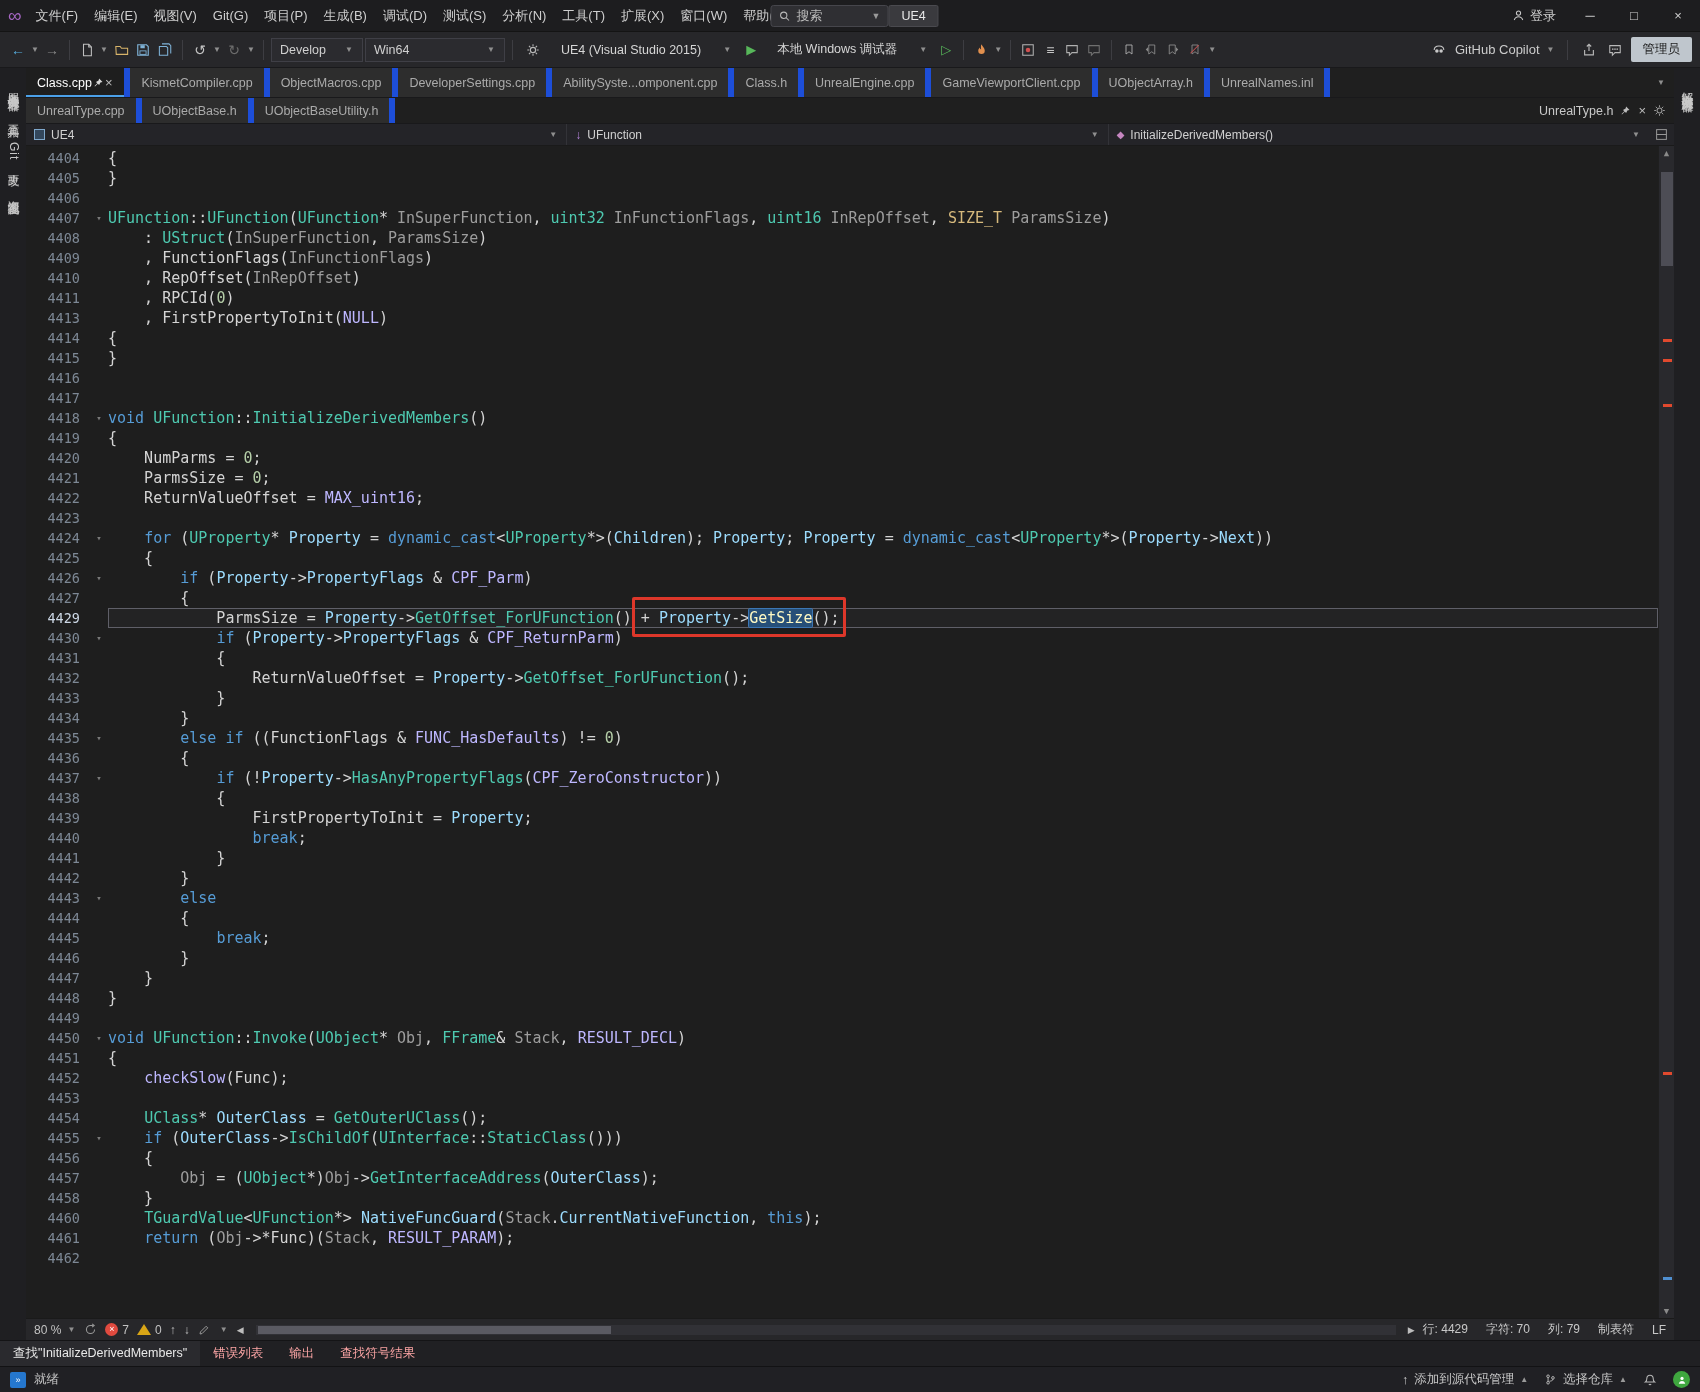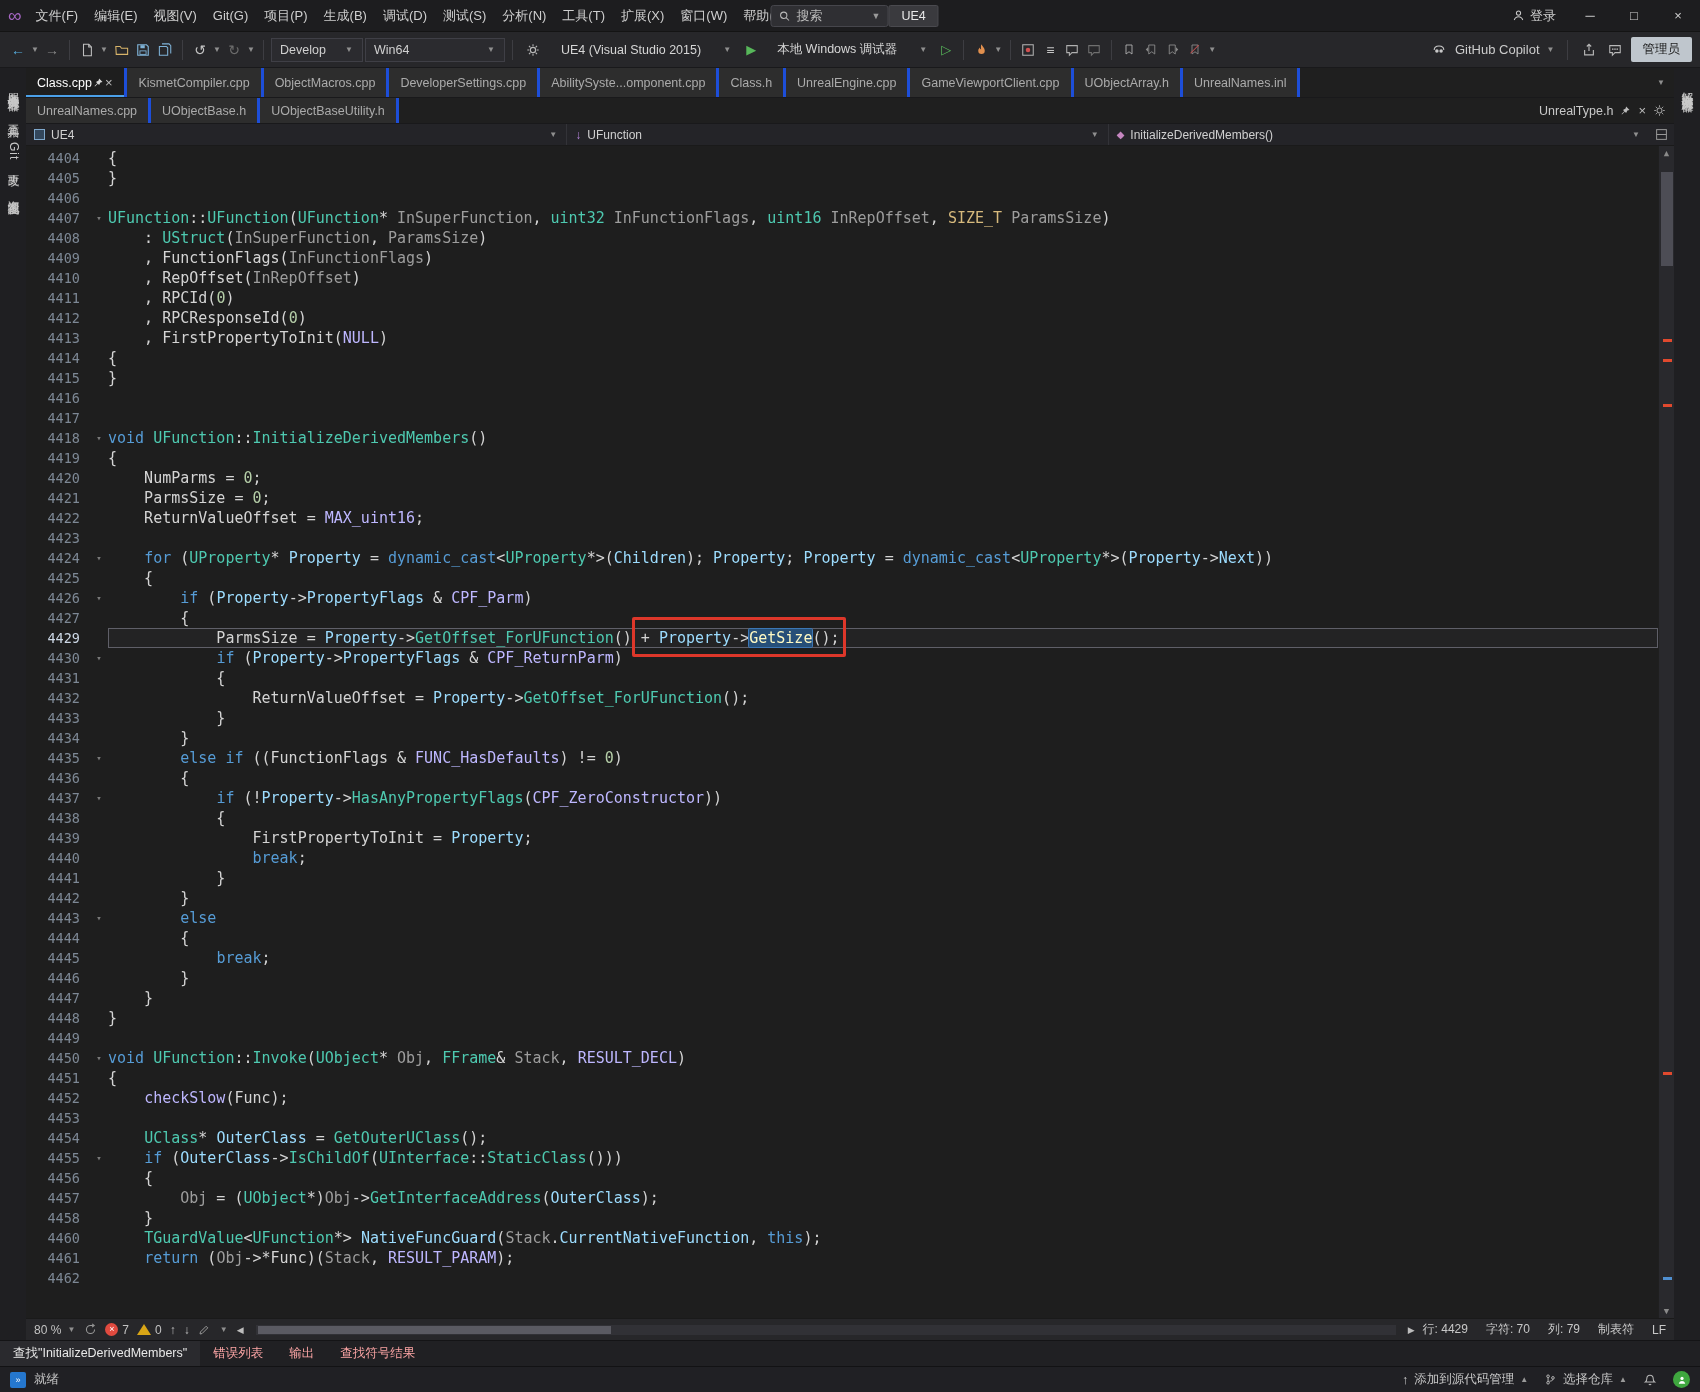--- a/index.html
+++ b/index.html
@@ -36,21 +36,21 @@
   
   .main-row{flex:1;display:flex;min-height:0;}
   .strip{width:26px;background:#1f1f22;display:flex;flex-direction:column;align-items:center;flex:0 0 26px;}
   .vtab{writing-mode:vertical-rl;text-orientation:mixed;font-size:12px;color:#c9c9c9;padding:9px 0;margin-top:6px;letter-spacing:1px;white-space:nowrap;}
   .center-col{flex:1;display:flex;flex-direction:column;min-width:0;}
 
   
   .tabrow{display:flex;align-items:stretch;background:#1f1f1f;}
   .tabrow1{height:30px;flex:0 0 30px;border-bottom:1px solid #19191b;}
   .tabrow2{height:26px;flex:0 0 26px;border-bottom:1px solid #19191b;}
-  .tab{display:flex;align-items:center;padding:0 11px;background:#2d2d2d;border-right:3px solid #1d4ed8;color:#ababab;font-size:12.5px;white-space:nowrap;}
+  .tab{display:flex;align-items:center;padding:0 11px;background:#2d2d2d;border-right:6px solid #1d4ed8;color:#ababab;font-size:12.5px;white-space:nowrap;}
   .tab.active{background:#1e1e1e;color:#ffffff;box-shadow:inset 0 -2px 0 #4ba0e8;}
   .tab-close{color:#bdbdbd;font-size:13px;padding:0 1px;}
   .tabrow-right{margin-left:auto;display:flex;align-items:center;gap:6px;padding:0 8px;}
   .pin-ico,.gear-ico{display:inline-flex;align-items:center;}
 
   
   .breadcrumb{height:22px;flex:0 0 22px;background:#242428;border-bottom:1px solid #1a1a1a;display:flex;align-items:center;font-size:12px;}
   .bc-seg{flex:1;display:flex;align-items:center;gap:6px;padding:0 8px;border-right:1px solid #333338;height:100%;color:#d0d0d0;min-width:0;}
   .bc-seg .caret{margin-left:auto;}
   .bc-arrow{color:#b180d7;font-weight:bold;}
@@ -343,21 +343,21 @@
             </div>
           </div>
         <div class="tabrow-right">
           <span class="caret">▼</span>
         </div>
       </div>
 
       <div class="tabrow tabrow2">
         <div style="display:flex;align-items:stretch;" id="tabs-row2">
             <div class="tab">
-              <span class="tab-label">UnrealNames.cpp</span>
+              <span class="tab-label">UnrealType.cpp</span>
             </div>
             <div class="tab">
               <span class="tab-label">UObjectBase.h</span>
             </div>
             <div class="tab">
               <span class="tab-label">UObjectBaseUtility.h</span>
             </div>
           </div>
         <div class="tabrow-right">
           <span style="color:#c9c9c9;font-size:12.5px;">UnrealType.h</span>
@@ -434,25 +434,20 @@
             </div>
             <div class="line">
               <span class="ln">4410</span>
               <span class="fold"></span>
               <span class="txt"><span class="p">    , RepOffset(</span><span class="g">InRepOffset</span><span class="p">)</span></span>
             </div>
             <div class="line">
               <span class="ln">4411</span>
               <span class="fold"></span>
               <span class="txt"><span class="p">    , RPCId(</span><span class="n">0</span><span class="p">)</span></span>
-            </div>
-            <div class="line">
-              <span class="ln">4412</span>
-              <span class="fold"></span>
-              <span class="txt"><span class="p">    , RPCResponseId(</span><span class="n">0</span><span class="p">)</span></span>
             </div>
             <div class="line">
               <span class="ln">4413</span>
               <span class="fold"></span>
               <span class="txt"><span class="p">    , FirstPropertyToInit(</span><span class="m">NULL</span><span class="p">)</span></span>
             </div>
             <div class="line">
               <span class="ln">4414</span>
               <span class="fold"></span>
               <span class="txt"><span class="p">{</span></span>

